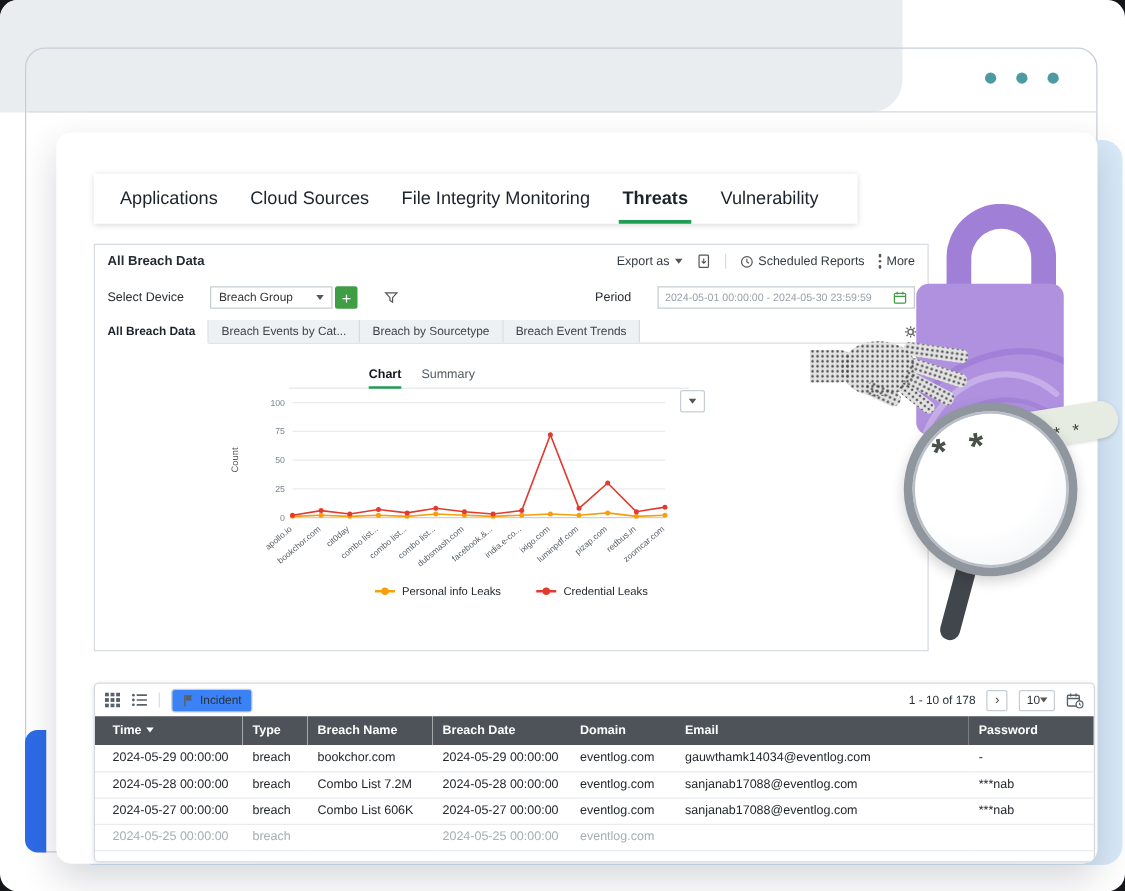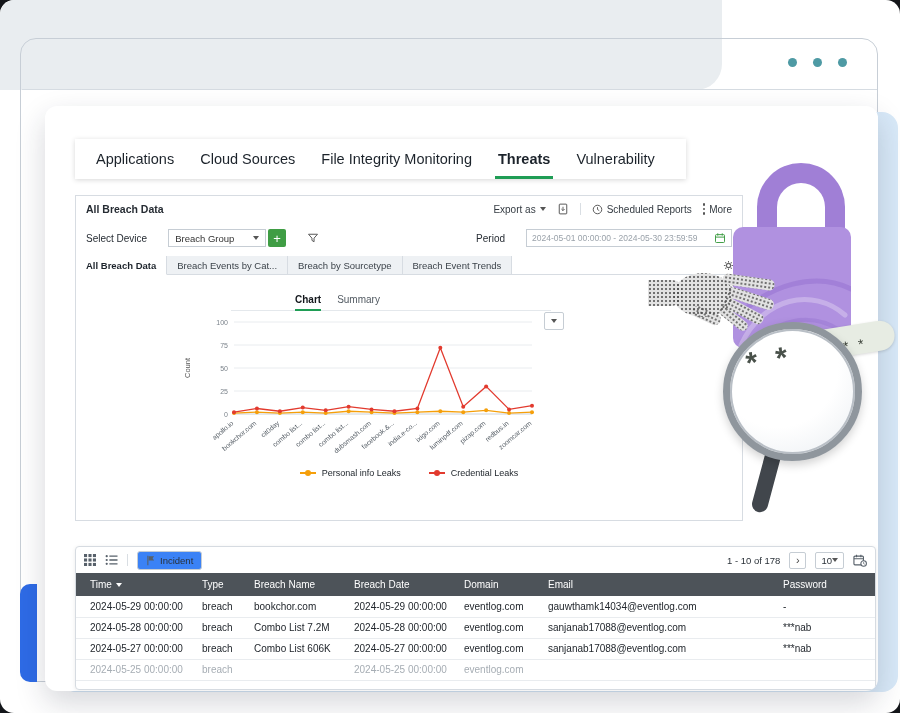--- a/index.html
+++ b/index.html
@@ -55,21 +55,21 @@
   .leg-item{display:flex;align-items:center;gap:6px;font-size:9px;font-weight:normal;color:#23292f;cursor:pointer}
 
   .tablecard{position:absolute;left:30px;top:440px;width:801px;height:144px;border:1px solid #d6dbe1;border-radius:4px;background:#fff;overflow:hidden;box-shadow:0 1px 4px rgba(0,0,0,.08)}
   .ttoolbar{height:26px;display:flex;align-items:center;padding:0 8px;gap:9px}
   .icon-btn{display:flex;align-items:center;cursor:pointer}
   .incident-btn{height:19px;border:1px solid #c6cdd4;border-radius:3px;background:#3b82f6;display:flex;align-items:center;gap:4px;padding:0 8px;font-size:9.5px;color:#2a3138;cursor:pointer}
   .pag{font-size:9.5px;color:#2a3138;white-space:nowrap}
   .nav-btn{width:17px;height:17px;border:1px solid #c6cdd4;border-radius:2px;background:#fff;font-size:11px;color:#444;display:flex;align-items:center;justify-content:center;cursor:pointer}
   .size-select{height:17px;border:1px solid #c6cdd4;border-radius:2px;display:flex;align-items:center;gap:0;padding:0 5px;font-size:9.5px;color:#2a3138;cursor:pointer}
   table{width:100%;border-collapse:collapse;table-layout:fixed}
-  thead th{background:var(--header-dark,#4d5359);color:#fff;font-size:10px;font-weight:normal;text-align:left;height:23px;padding:0 8px;white-space:nowrap;overflow:hidden}
+  thead th{background:var(--header-dark,#4d5359);color:#fff;font-size:10px;font-weight:bold;text-align:left;height:23px;padding:0 8px;white-space:nowrap;overflow:hidden}
   tbody td{font-size:10px;color:#22272d;height:21px;padding:0 8px;border-bottom:1px solid #e9ecef;white-space:nowrap;overflow:hidden}
   thead th:first-child,tbody td:first-child{padding-left:14px}
   tbody tr.partial td{color:#a6adb4}
   .sort-caret{display:inline-block;margin-left:4px;width:0;height:0;border-left:3.5px solid transparent;border-right:3.5px solid transparent;border-top:4px solid #fff;vertical-align:middle}
 
   
   .shackle{position:absolute;left:757px;top:163px;width:88px;height:77px;border:20px solid var(--shackle-purple,#a07fd6);border-bottom:none;border-radius:44px 44px 0 0;z-index:5}
   .lock-body{position:absolute;left:733px;top:227px;width:118px;height:121px;background:var(--lock-purple,#b091e0);border-radius:10px;z-index:5;overflow:hidden}
   .hand{position:absolute;left:648px;top:255px;z-index:6}
   .pill{position:absolute;left:798px;top:326px;width:97px;height:30px;background:#e7ece3;border-radius:16px;transform:rotate(-9deg);z-index:6;display:flex;align-items:center;justify-content:center;box-shadow:0 1px 3px rgba(0,0,0,.15)}

